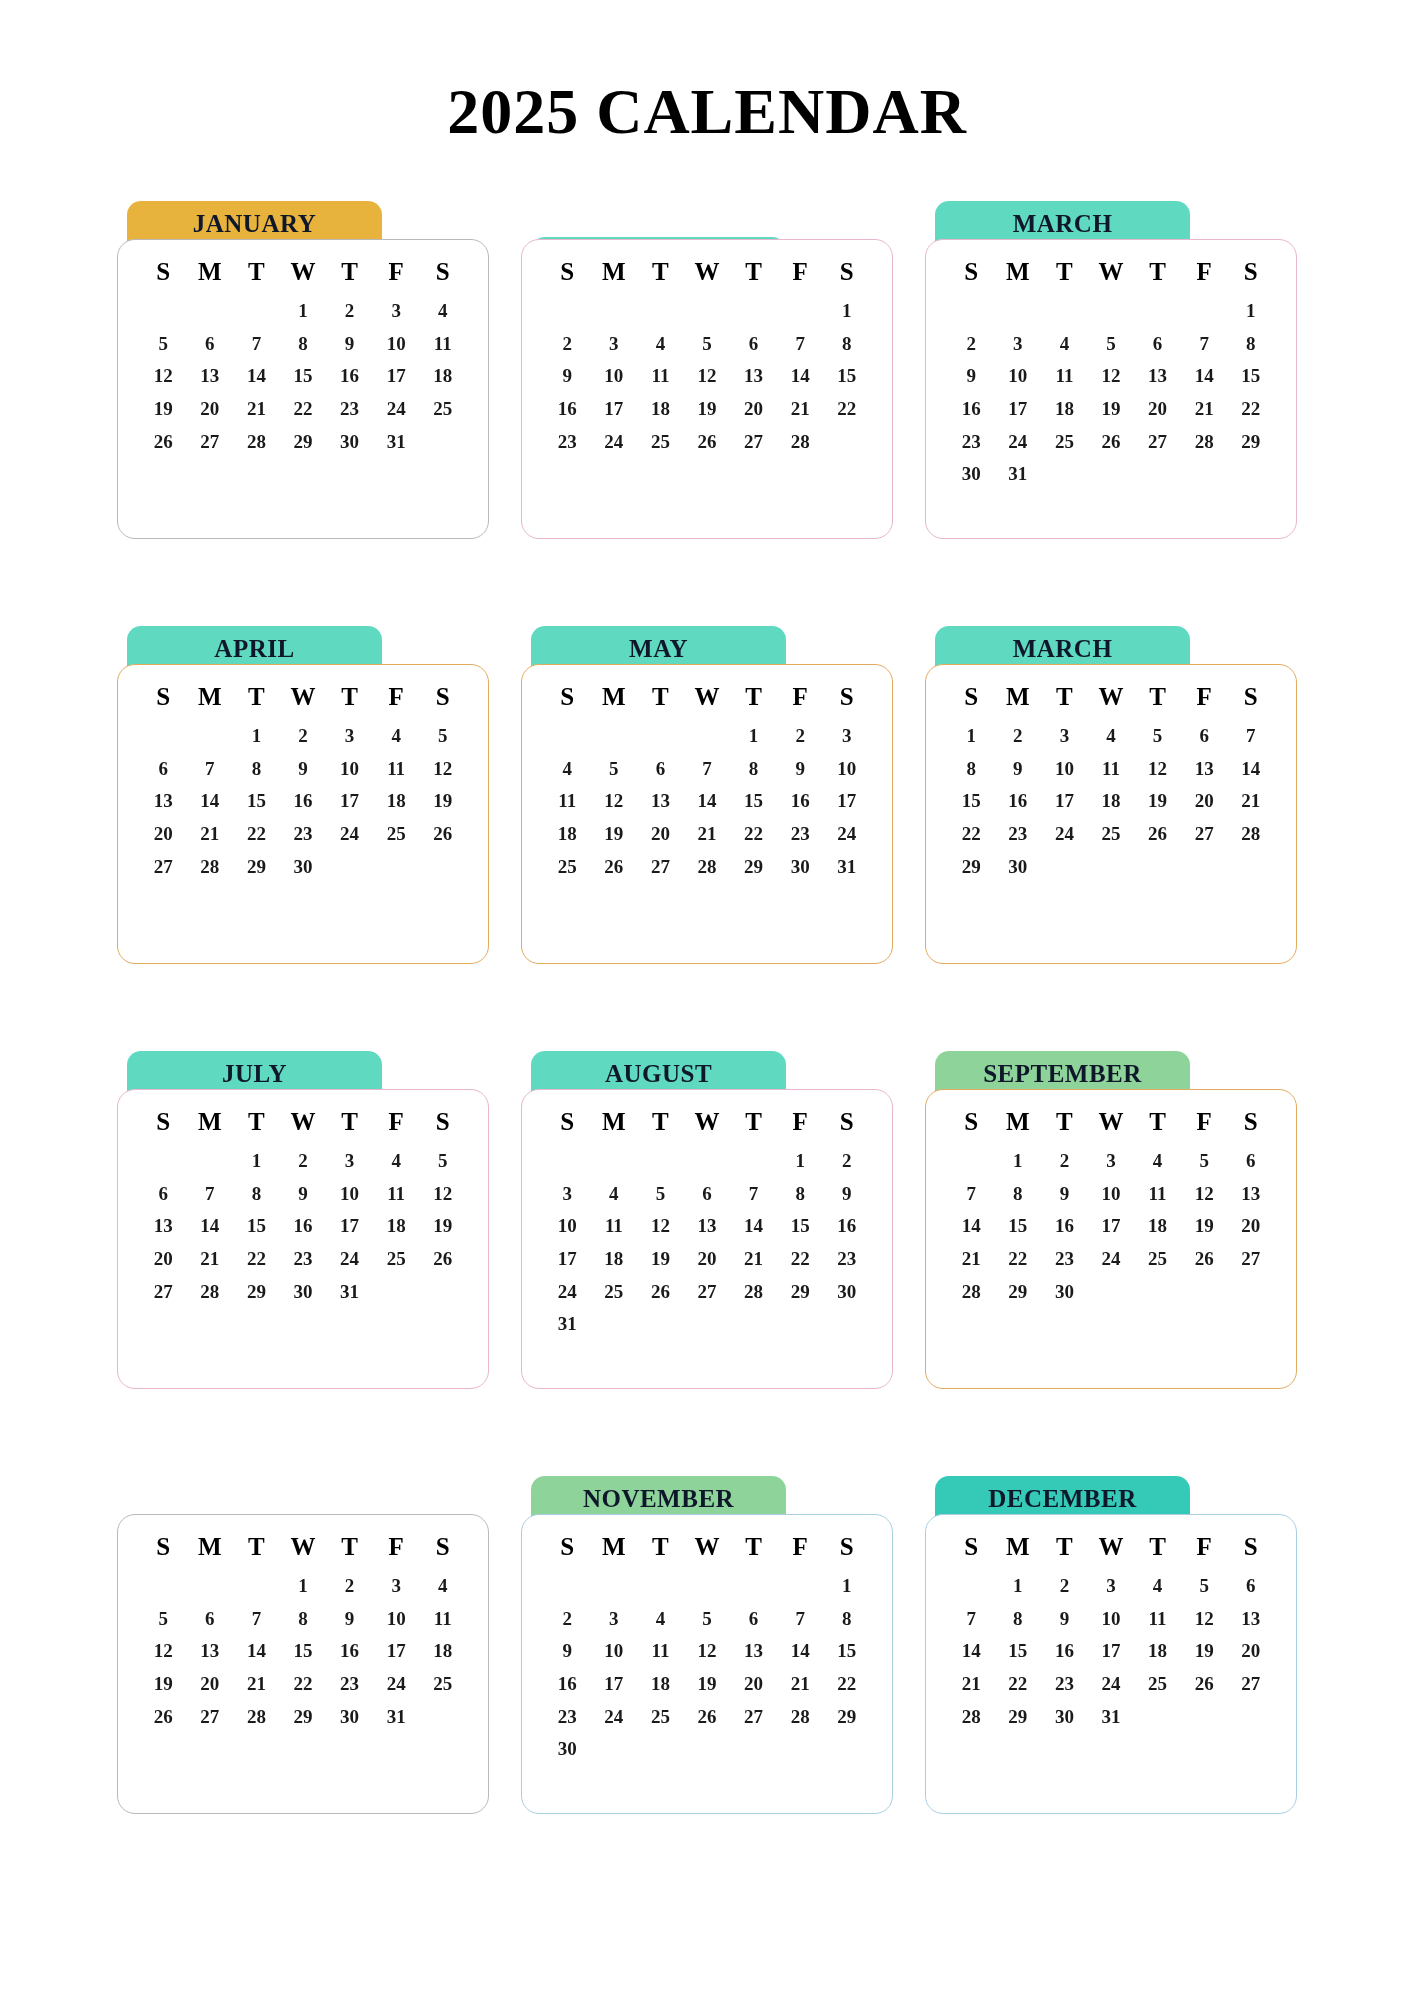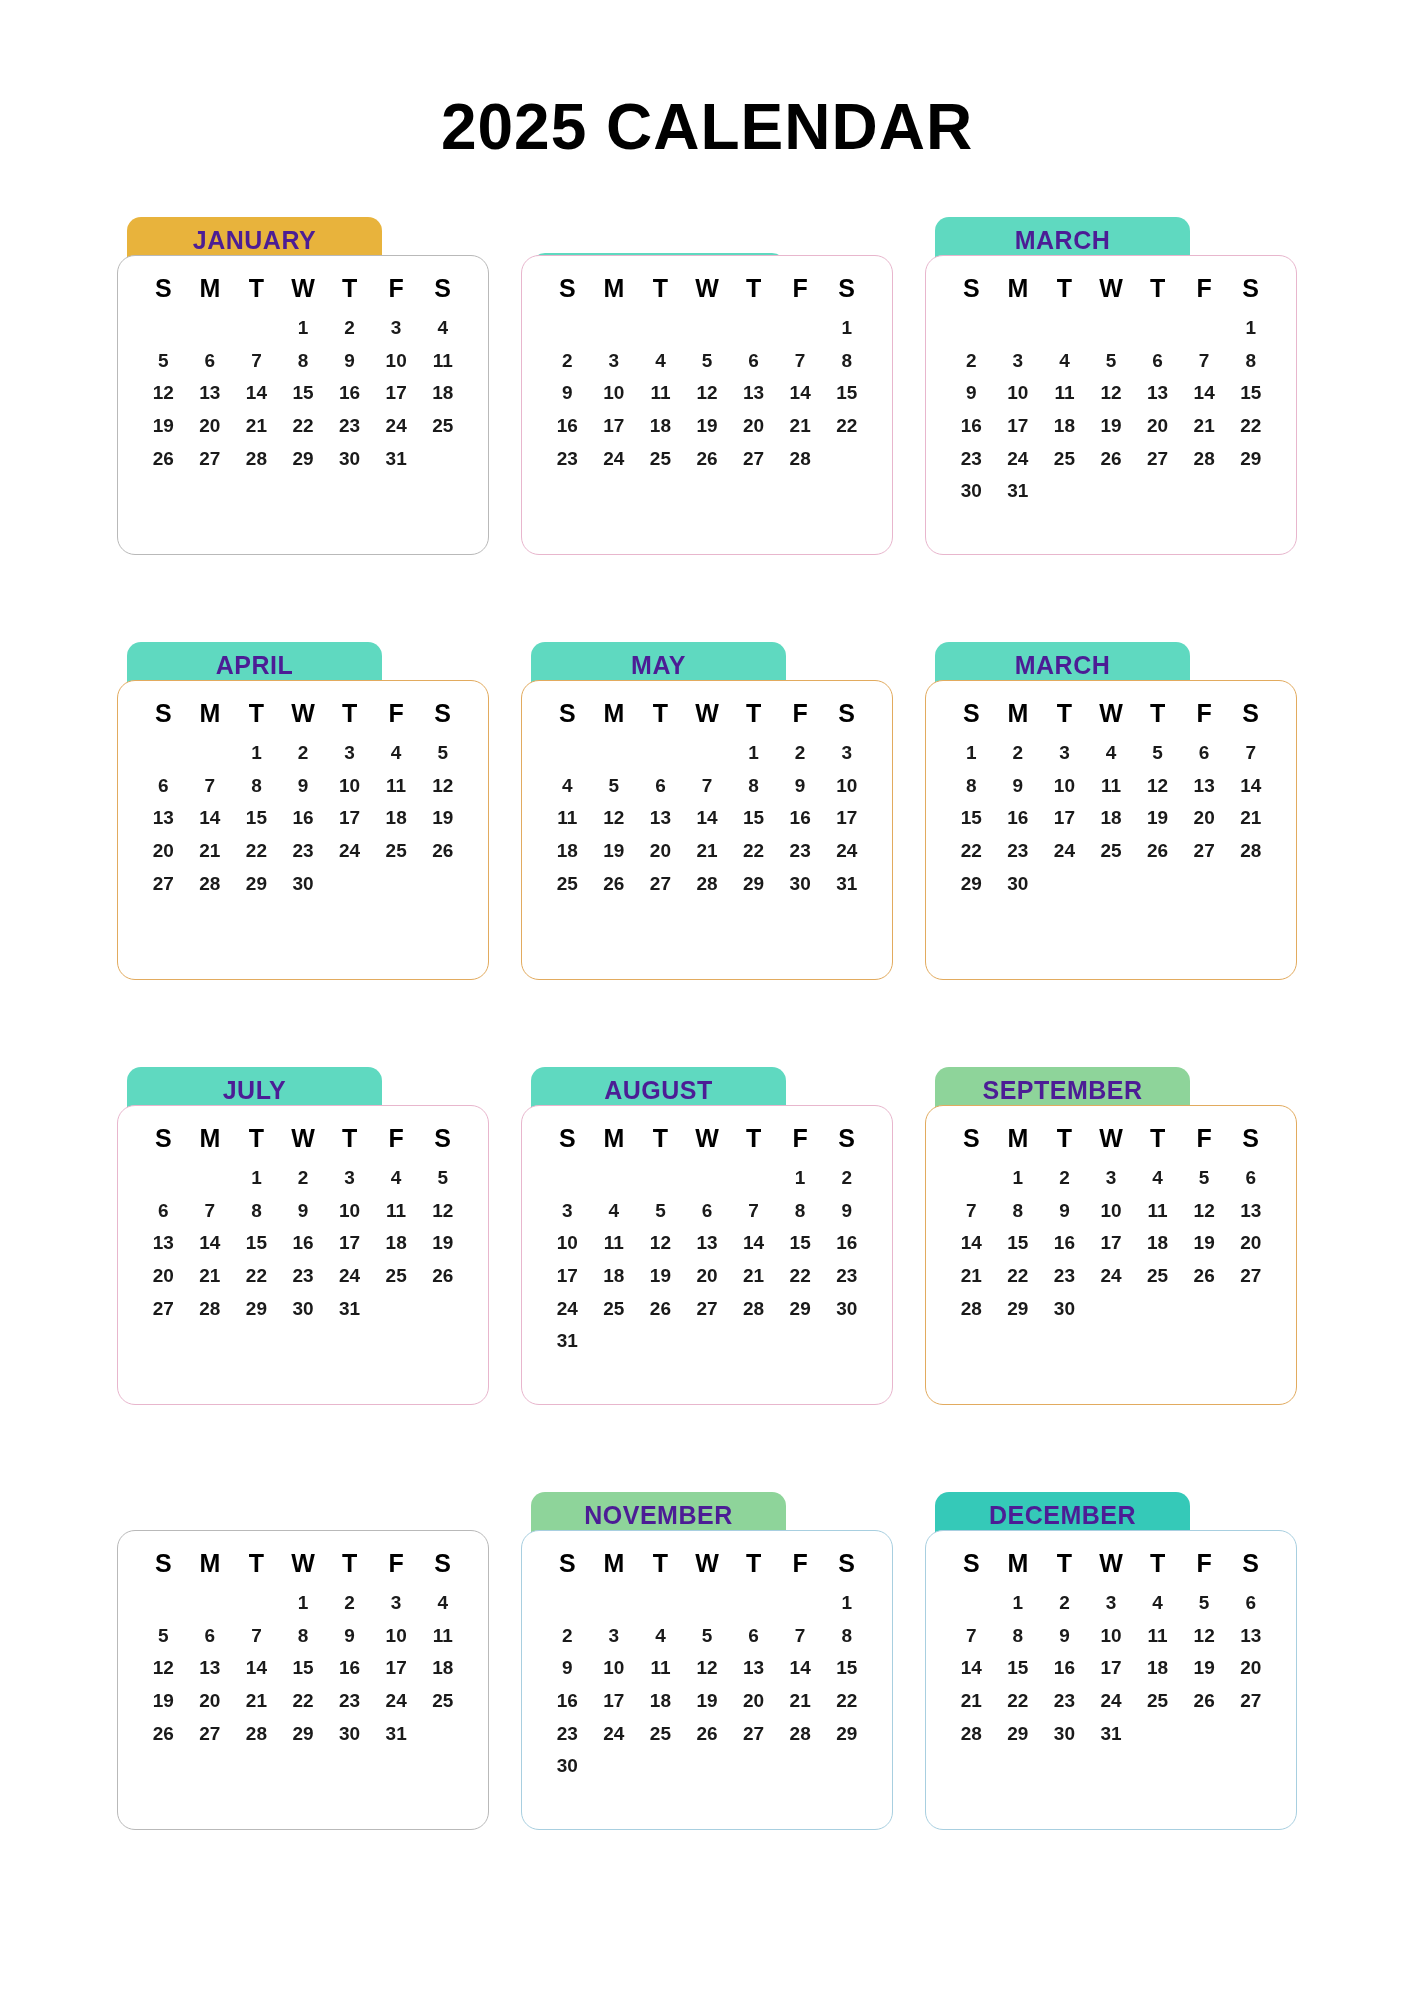--- a/index.html
+++ b/index.html
@@ -6,22 +6,23 @@
   html, body {
     width: 1414px;
     height: 2000px;
     background: #ffffff;
     font-family: "Liberation Sans", sans-serif;
   }
   .page {
     position: relative;
     width: 1414px;
     height: 1840px;
-    padding: 16px;
+    padding: 0;
     background: #ffffff;
+    font-family: Liberation Serif, serif;
   }
   .title {
     text-align: center;
     font-size: 64px;
     font-weight: bold;
     letter-spacing: 1px;
     color: #000000;
     padding-top: 78px;
     line-height: 1.05;
   }
@@ -46,21 +47,21 @@
     left: 10px;
     width: 255px;
     height: 46px;
     border-radius: 14px 14px 0 0;
     display: flex;
     align-items: center;
     justify-content: center;
     font-size: 25px;
     font-weight: bold;
     letter-spacing: 0.5px;
-    color: #4c1d95;
+    color: #0f172a;
     z-index: 1;
   }
   .month-body {
     position: absolute;
     top: 38px;
     left: 0;
     width: 372px;
     height: 300px;
     background: #ffffff;
     border: 1.5px solid #cccccc;

